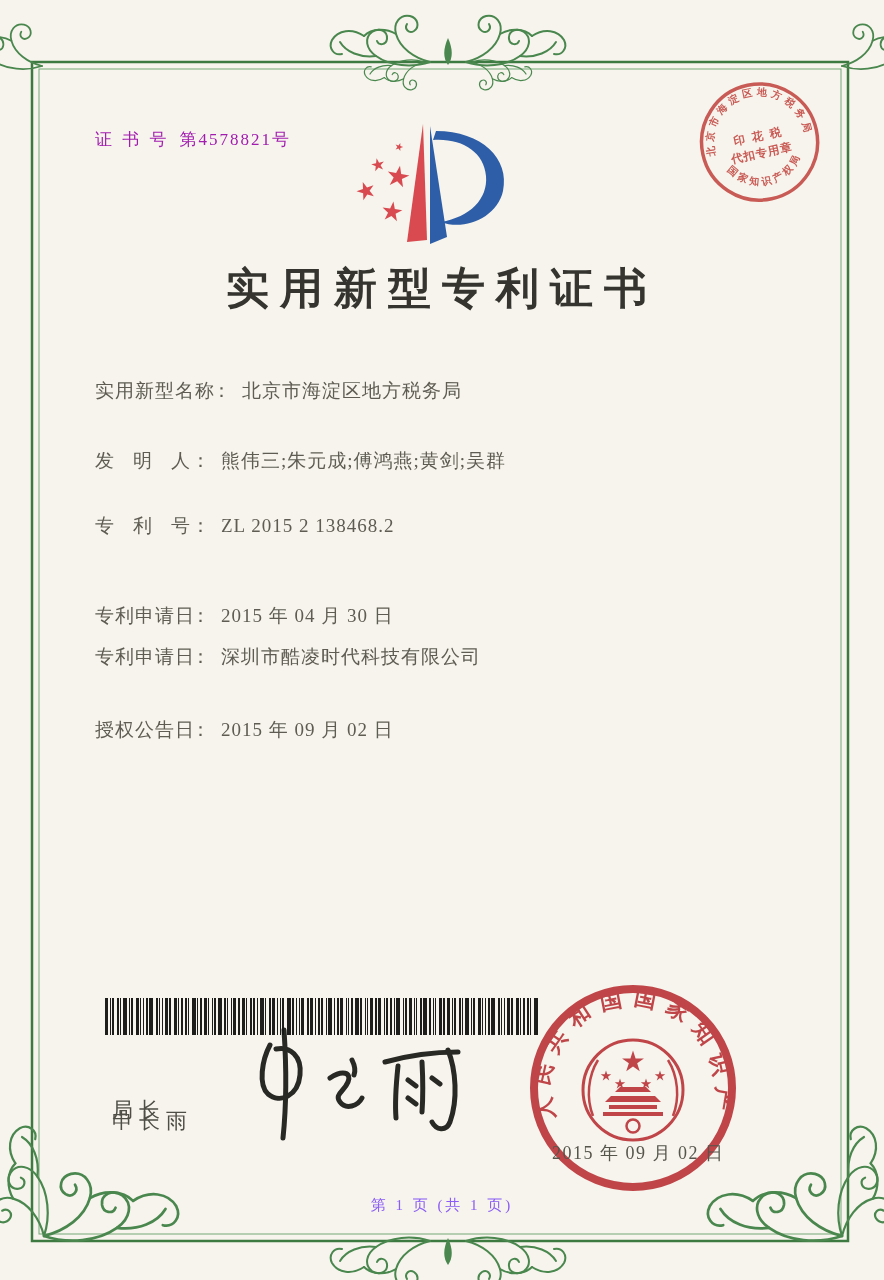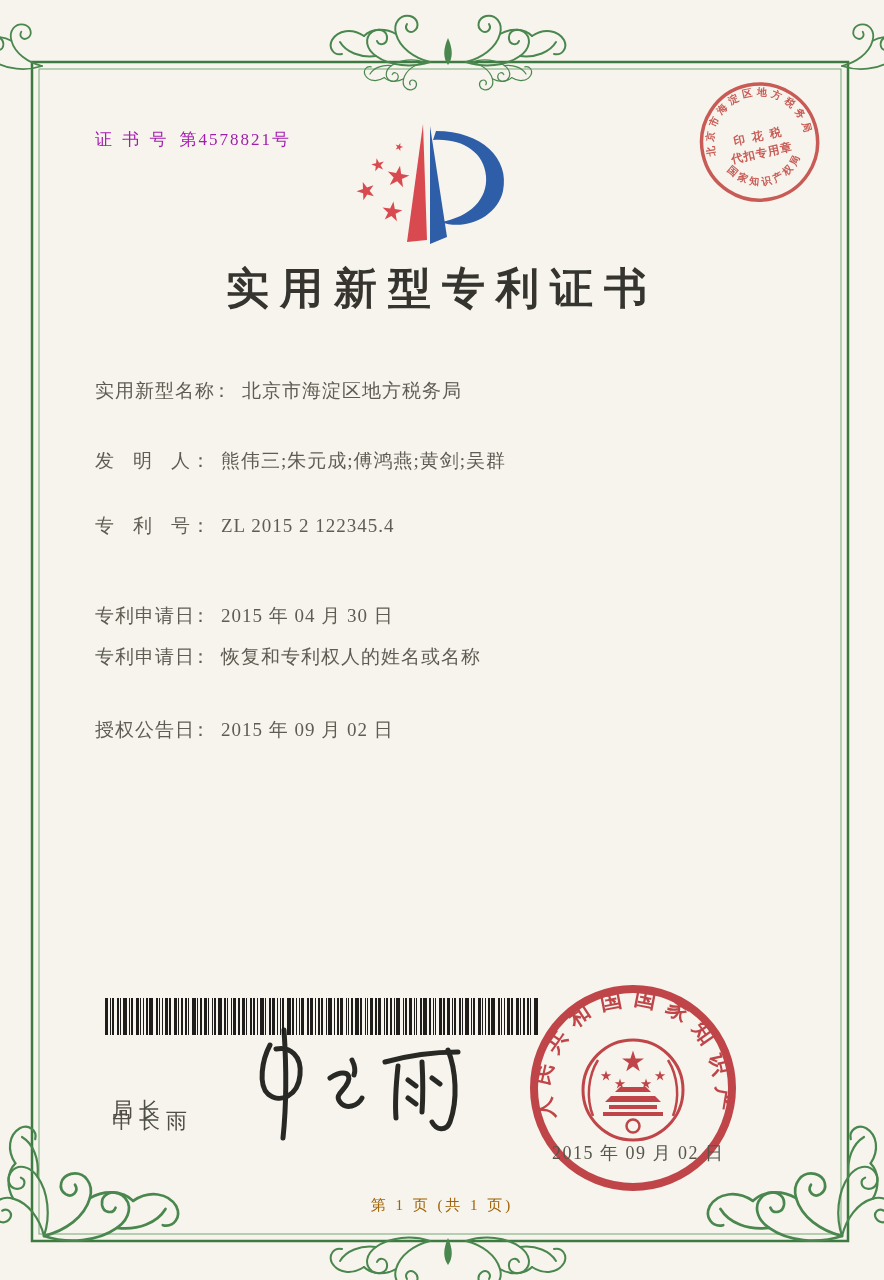--- a/index.html
+++ b/index.html
@@ -24,21 +24,21 @@
   .flabel.w6{width:117px;}
   .fcolon{display:inline-block;margin:0 10px 0 0;}
   .paras{
     left:88px;top:763px;width:742px;z-index:4;
     font-size:17.5px;line-height:26px;color:#6b6a61;text-align:justify;letter-spacing:0.5px;
   }
   .paras p{margin:0;text-indent:2em;}
   .comm-title{left:112px;top:1068px;font-size:21px;color:#4e4d46;letter-spacing:6px;z-index:4;margin-top:28px;}
   .comm-name{left:112px;top:1107px;font-size:21px;color:#4e4d46;letter-spacing:6px;z-index:4;}
   .issue-date{left:552px;top:1141px;font-size:18px;color:#56554c;letter-spacing:1.5px;z-index:7;}
-  .footer{left:0;top:1196px;width:884px;text-align:center;font-size:15px;color:#a16207;letter-spacing:3px;z-index:4;}
+  .footer{left:0;top:1196px;width:884px;text-align:center;font-size:15px;color:#8b5cf6;letter-spacing:3px;z-index:4;}
   svg.frame{left:0;top:0;z-index:1;}
   svg.logo{left:330px;top:113px;z-index:3;}
   .taxseal{left:694px;top:76px;z-index:3;opacity:0.82;}
   svg.barcode{left:105px;top:998px;z-index:4;}
   svg.sig{left:230px;top:1018px;z-index:5;}
   svg.bigseal{left:523px;top:978px;z-index:6;opacity:0.9;mix-blend-mode:multiply;}
 </style>
 </head>
 <body>
 
@@ -116,27 +116,27 @@
 
 <div class="abs title">实用新型专利证书</div>
 
 <div class="abs frow" style="top:378px;">
   <span class="flabel w6">实用新型名称</span><span class="fcolon">：</span><span>北京市海淀区地方税务局</span>
 </div>
 <div class="abs frow" style="top:448px;">
   <span class="flabel">发明人</span><span class="fcolon">：</span><span>熊伟三;朱元成;傅鸿燕;黄剑;吴群</span>
 </div>
 <div class="abs frow" style="top:513px;">
-  <span class="flabel">专利号</span><span class="fcolon">：</span><span>ZL 2015 2 122345.4</span>
+  <span class="flabel">专利号</span><span class="fcolon">：</span><span>ZL 2015 2 138468.2</span>
 </div>
 <div class="abs frow" style="top:603px;">
   <span class="flabel">专利申请日</span><span class="fcolon">：</span><span>2015 年 04 月 30 日</span>
 </div>
 <div class="abs frow" style="top:644px;">
-  <span class="flabel">专利申请日</span><span class="fcolon">：</span><span>恢复和专利权人的姓名或名称</span>
+  <span class="flabel">专利申请日</span><span class="fcolon">：</span><span>深圳市酷凌时代科技有限公司</span>
 </div>
 <div class="abs frow" style="top:709px;margin-top:8px;">
   <span class="flabel">授权公告日</span><span class="fcolon">：</span><span>2015 年 09 月 02 日</span>
 </div>
 
 <div class="abs paras">
 </div>
 
 <svg class="abs barcode" width="440" height="38" viewBox="0 0 440 38">
     <rect x="0" y="0" width="3" height="37" fill="#1e1d1b"></rect>

